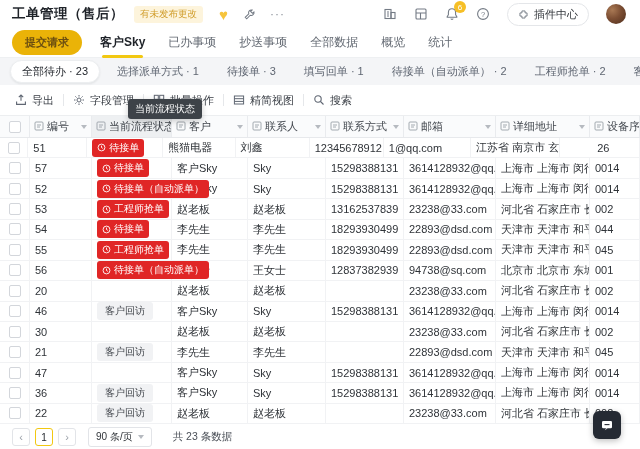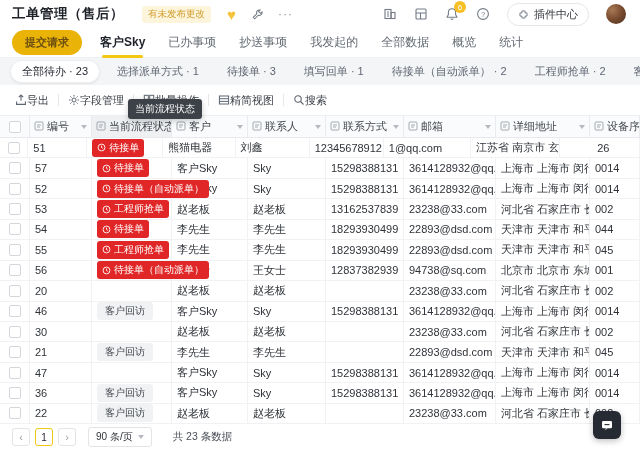--- a/index.html
+++ b/index.html
@@ -3,21 +3,21 @@
 <meta charset="utf-8">
 <style>
   * { box-sizing: border-box; margin: 0; padding: 0; }
   html,body { width:640px; height:449px; overflow:hidden; background:#fff;
     font-family:"Liberation Sans","DejaVu Sans",sans-serif; color:#2f3338; }
   .app { position:relative; width:640px; height:449px; display:flex; flex-direction:column; }
 
   
   .topbar { height:28px; flex:0 0 28px; display:flex; align-items:center; padding:0 14px 0 12px; }
   .page-title { font-size:13.5px; font-weight:bold; color:#1f2329; letter-spacing:.5px; }
-  .pub-badge { margin-left:18px; font-size:9.5px; color:#d09c2a; background:#fdf4dc; padding:2px 6px; border-radius:3px; }
+  .pub-badge { margin-left:10px; font-size:9.5px; color:#d09c2a; background:#fdf4dc; padding:2px 6px; border-radius:3px; }
   .heart-ic { margin-left:16px; color:#f6c43c; font-size:15px; line-height:1; cursor:pointer; }
   .top-ic { color:#747b85; display:inline-flex; align-items:center; cursor:pointer; }
   .top-ic svg { display:block; }
   .more-dots { margin-left:14px; color:#8a9099; font-size:12px; letter-spacing:1px; cursor:pointer; }
   .top-right { margin-left:auto; display:flex; align-items:center; gap:17px; }
   .bell-wrap { position:relative; }
   .bell-badge { position:absolute; top:-6px; right:-7px; min-width:12px; height:12px; background:#f6bf26; color:#fff;
     font-size:8px; border-radius:8px; display:flex; align-items:center; justify-content:center; padding:0 2px; }
   .plugin-pill { display:flex; align-items:center; gap:5px; border:1px solid #e4e6e9; border-radius:999px;
     padding:3px 10px; font-size:11px; color:#2f3338; cursor:pointer; background:#fff; }
@@ -33,21 +33,21 @@
   .tab.active { color:#1f2329; font-weight:bold; }
   .tab.active::after { content:""; position:absolute; left:2px; right:2px; bottom:0; height:3px; background:#f2c811; border-radius:2px; }
 
   
   .filterbar { height:27px; flex:0 0 27px; background:#f4f5f7; display:flex; align-items:center; padding:0 10px; gap:6px; }
   .filter-item { font-size:11px; color:#5f6672; padding:3px 11px; border-radius:999px; white-space:nowrap; cursor:pointer; }
   .filter-item.active { background:#fff; color:#1f2329; border:1px solid #eceef0; box-shadow:0 1px 2px rgba(31,35,41,.08); }
 
   
   .toolbar { height:30px; flex:0 0 30px; display:flex; align-items:center; padding:0 6px; }
-  .tool-item { display:flex; align-items:center; font-size:11px; color:#383d44; padding:0 9px; cursor:pointer; }
+  .tool-item { display:flex; align-items:center; gap:5px; font-size:11px; color:#383d44; padding:0 9px; cursor:pointer; }
   .tool-item svg { color:#5f6672; }
   .tool-sep { width:1px; height:12px; background:#e5e7ea; }
 
   .col-tooltip { position:absolute; left:128px; top:99px; z-index:30; background:#3d4248; color:#fff;
     font-size:10px; padding:3px 7px; border-radius:3px; white-space:nowrap; box-shadow:0 2px 6px rgba(0,0,0,.2); }
 
   
   .tablewrap { flex:1 1 auto; overflow:hidden; }
   .thead { display:flex; height:23px; background:#fafbfc; border-top:1px solid #eceef0; border-bottom:1px solid #e7e9ec; }
   .th { display:flex; align-items:center; gap:3px; font-size:11px; color:#41464d; padding:0 4px;
@@ -134,21 +134,20 @@
       <span class="avatar"></span>
     </div>
   </div>
 
   <div class="tabbar">
     <button class="submit-btn">提交请求</button>
     <div class="tabs" id="tabs">
         <div class="tab active">客户Sky</div>
         <div class="tab">已办事项</div>
         <div class="tab">抄送事项</div>
-        <div class="tab">我发起的</div>
         <div class="tab">全部数据</div>
         <div class="tab">概览</div>
         <div class="tab">统计</div>
       </div>
   </div>
 
   <div class="filterbar" id="filterbar">
       <div class="filter-item active">全部待办 · 23</div>
       <div class="filter-item">选择派单方式 · 1</div>
       <div class="filter-item">待接单 · 3</div>

